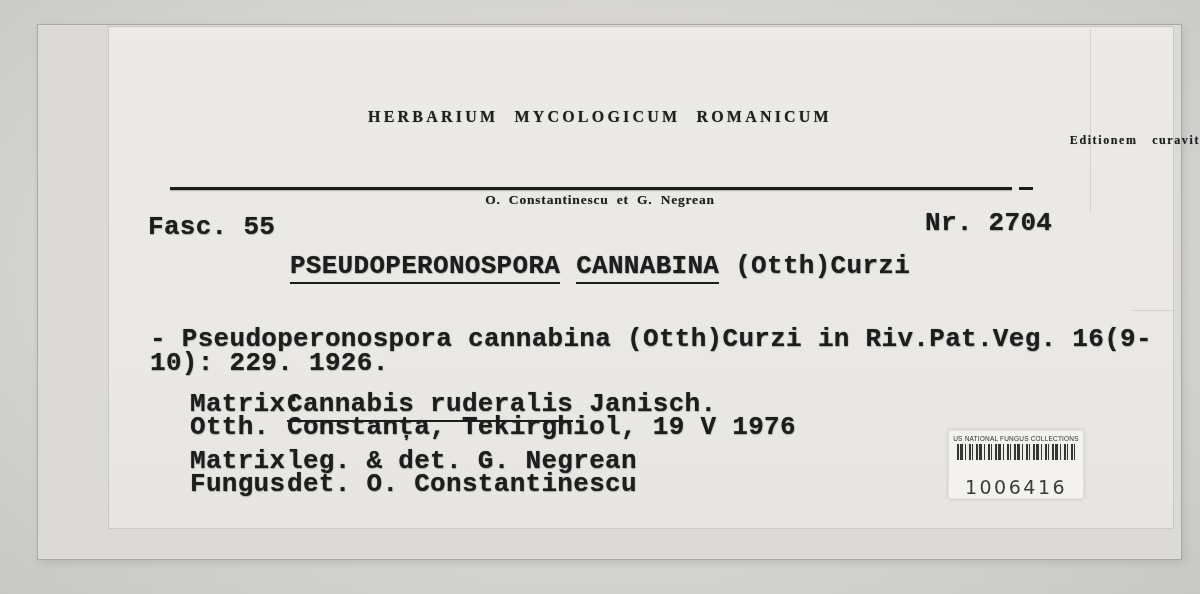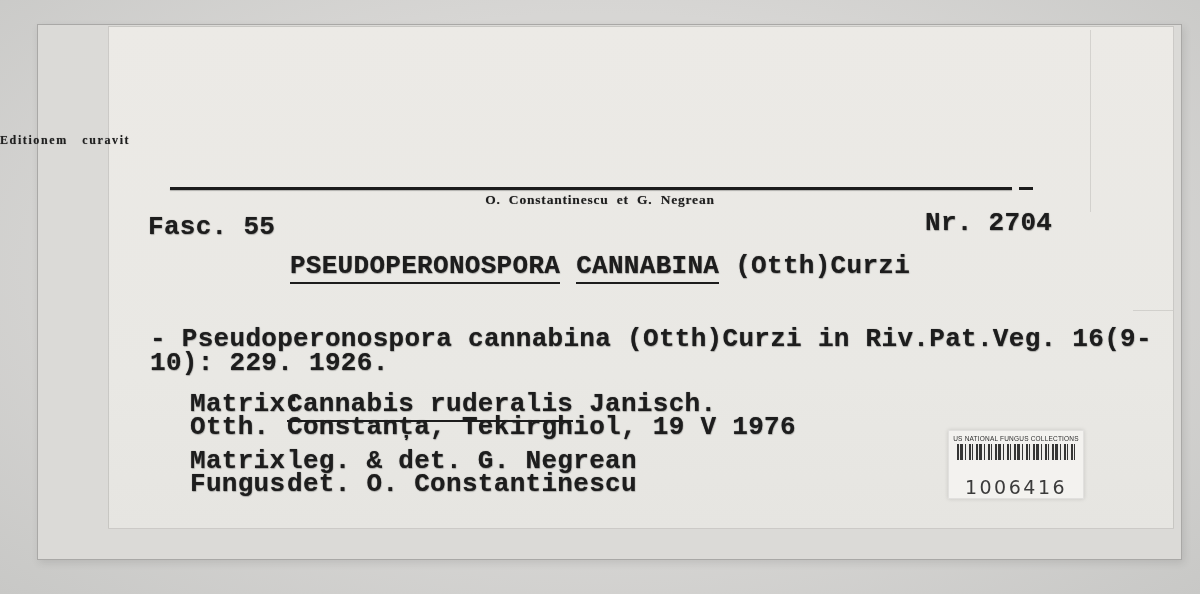--- a/index.html
+++ b/index.html
@@ -32,21 +32,21 @@
     background: rgba(0,0,0,0.10);
   }
   
   .serif { font-family: "Liberation Serif", "DejaVu Serif", serif; color: #1f1f1f; }
   .hdr-title {
     position: absolute; left: 0; right: 0; top: 108px; text-align: center;
     font-size: 16px; font-weight: 700; letter-spacing: 3.2px; word-spacing: 9px;
     text-shadow: 0 0 1px rgba(30,30,30,0.55);
   }
   .hdr-sub {
-    position: absolute; left: 0; right: 0; top: 133px; text-align: left;
+    position: absolute; left: 0; right: 0; top: 133px; text-align: right;
     font-size: 12px; font-weight: 700; letter-spacing: 1.6px; word-spacing: 10px;
     text-shadow: 0 0 0.8px rgba(30,30,30,0.5);
   }
   .hdr-editors {
     position: absolute; left: 0; right: 0; top: 156px; text-align: center;
     font-size: 13.5px; font-weight: 700; letter-spacing: 0.8px; word-spacing: 4px;
     text-shadow: 0 0 0.8px rgba(30,30,30,0.45);
     margin-top: 36px;
   }
   .rule-main {
@@ -102,20 +102,21 @@
 </head>
 <body>
 
 <div class="stage">
 
   <div class="sheet-back"></div>
   <div class="sheet-front"></div>
   <div class="crease-v"></div>
   <div class="crease-h"></div>
 
+  <div class="serif hdr-title">HERBARIUM MYCOLOGICUM ROMANICUM</div>
   <div class="serif hdr-sub">Editionem curavit</div>
   <div class="serif hdr-editors">O. Constantinescu et G. Negrean</div>
   <div class="rule-main"></div>
   <div class="rule-dash"></div>
 
   <div class="tw pos" style="left:148px; top:212px;">Fasc. 55</div>
   <div class="tw pos" style="left:925px; top:208px;">Nr. 2704</div>
 
   <div class="tw pos title-line"><span class="uline">PSEUDOPERONOSPORA</span><span> </span><span class="uline">CANNABINA</span><span> </span><span>(Otth)Curzi</span></div>
 

